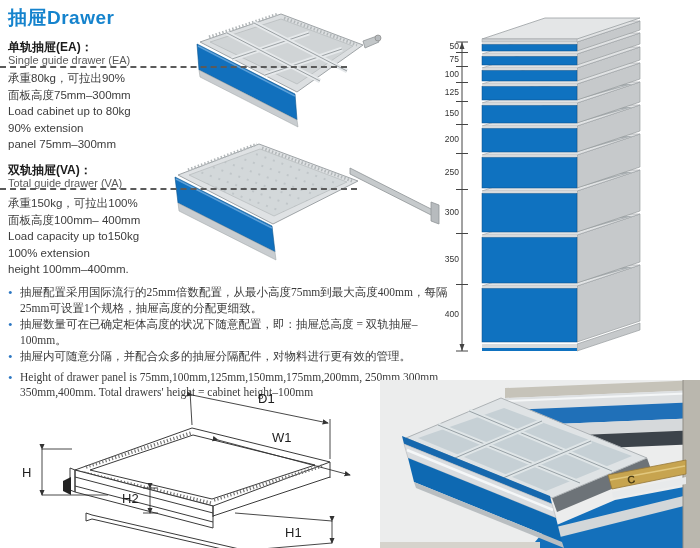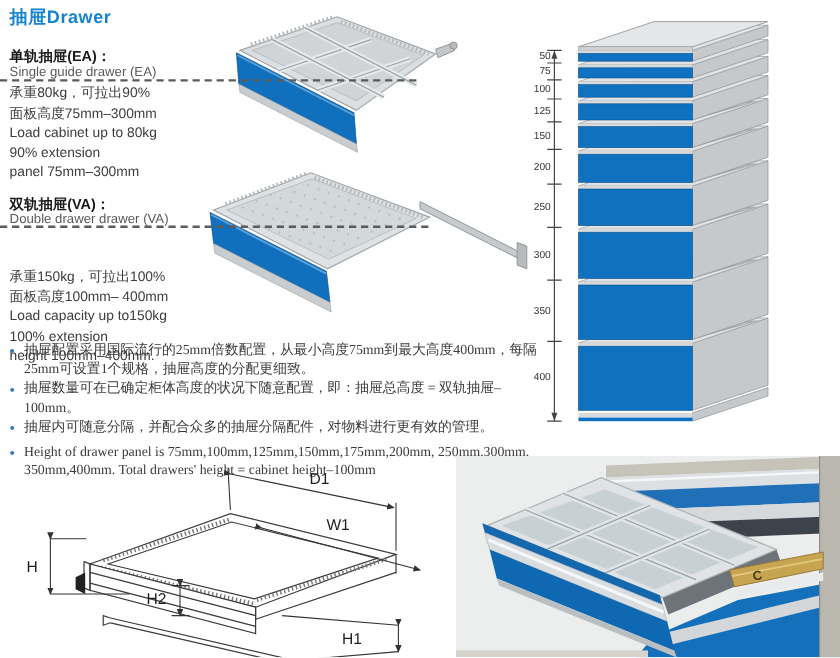--- a/index.html
+++ b/index.html
@@ -1,19 +1,19 @@
 <!DOCTYPE html>
 <html><head>
 <meta charset="utf-8">
 <style>
   html,body{margin:0;padding:0;background:#fff;}
   .page{position:relative;width:700px;height:548px;background:#fff;overflow:hidden;
         font-family:"Liberation Sans",sans-serif;color:#3c3c3c;}
   .abs{position:absolute;}
-  .title{font-size:15px;font-weight:bold;color:#1583cd;letter-spacing:.5px;}
+  .title{font-size:19px;font-weight:bold;color:#1583cd;letter-spacing:.5px;}
   .h-cn{font-size:12px;font-weight:bold;color:#1a1a1a;}
   .sub{font-size:11px;color:#5a5a5a;}
   .spec{font-size:11.5px;line-height:16.5px;color:#3c3c3c;white-space:nowrap;}
   .dash{border-top:2px dashed #5a5a5a;height:0;z-index:6;}
   .notes{width:452px;font-size:11.5px;line-height:15.5px;color:#3a3a3a;}
   .bullet{position:relative;padding-left:12px;margin-bottom:1px;font-family:Liberation Serif, serif;}
   .bullet::before{content:"\2022";position:absolute;left:0;top:0;color:#2b76c2;font-size:13px;line-height:15px;}
   .bullet.en{margin-top:5px;}
   svg{display:block;}
   svg text{font-family:"Liberation Sans",sans-serif;}
@@ -32,23 +32,23 @@
   <div class="abs dash" style="left:0;top:66px;width:347px;"></div>
   <div class="abs" style="left:8px;top:70px;">
     <div class="spec">承重80kg，可拉出90%</div>
     <div class="spec">面板高度75mm–300mm</div>
     <div class="spec">Load cabinet up to 80kg</div>
     <div class="spec">90% extension</div>
     <div class="spec">panel 75mm–300mm</div>
   </div>
 
   <div class="abs h-cn" style="left:8px;top:162px;">双轨抽屉(VA)：</div>
-  <div class="abs sub" style="left:8px;top:177px;">Double drawer drawer  (VA)</div>
+  <div class="abs sub" style="left:8px;top:177px;">Total guide drawer  (VA)</div>
   <div class="abs dash" style="left:0;top:188px;width:357px;"></div>
-  <div class="abs" style="left:8px;top:195px;margin-top:28px;">
+  <div class="abs" style="left:8px;top:195px;">
     <div class="spec">承重150kg，可拉出100%</div>
     <div class="spec">面板高度100mm– 400mm</div>
     <div class="spec">Load capacity up to150kg</div>
     <div class="spec">100% extension</div>
     <div class="spec">height 100mm–400mm.</div>
   </div>
 
   <svg class="abs" style="left:165px;top:8px;" width="220" height="125" viewBox="0 0 220 125">
     <g>
       <polygon points="32,36 130,86 132,112 34,62" fill="#1170bd" stroke="#0c558f" stroke-width="0.6"></polygon>

